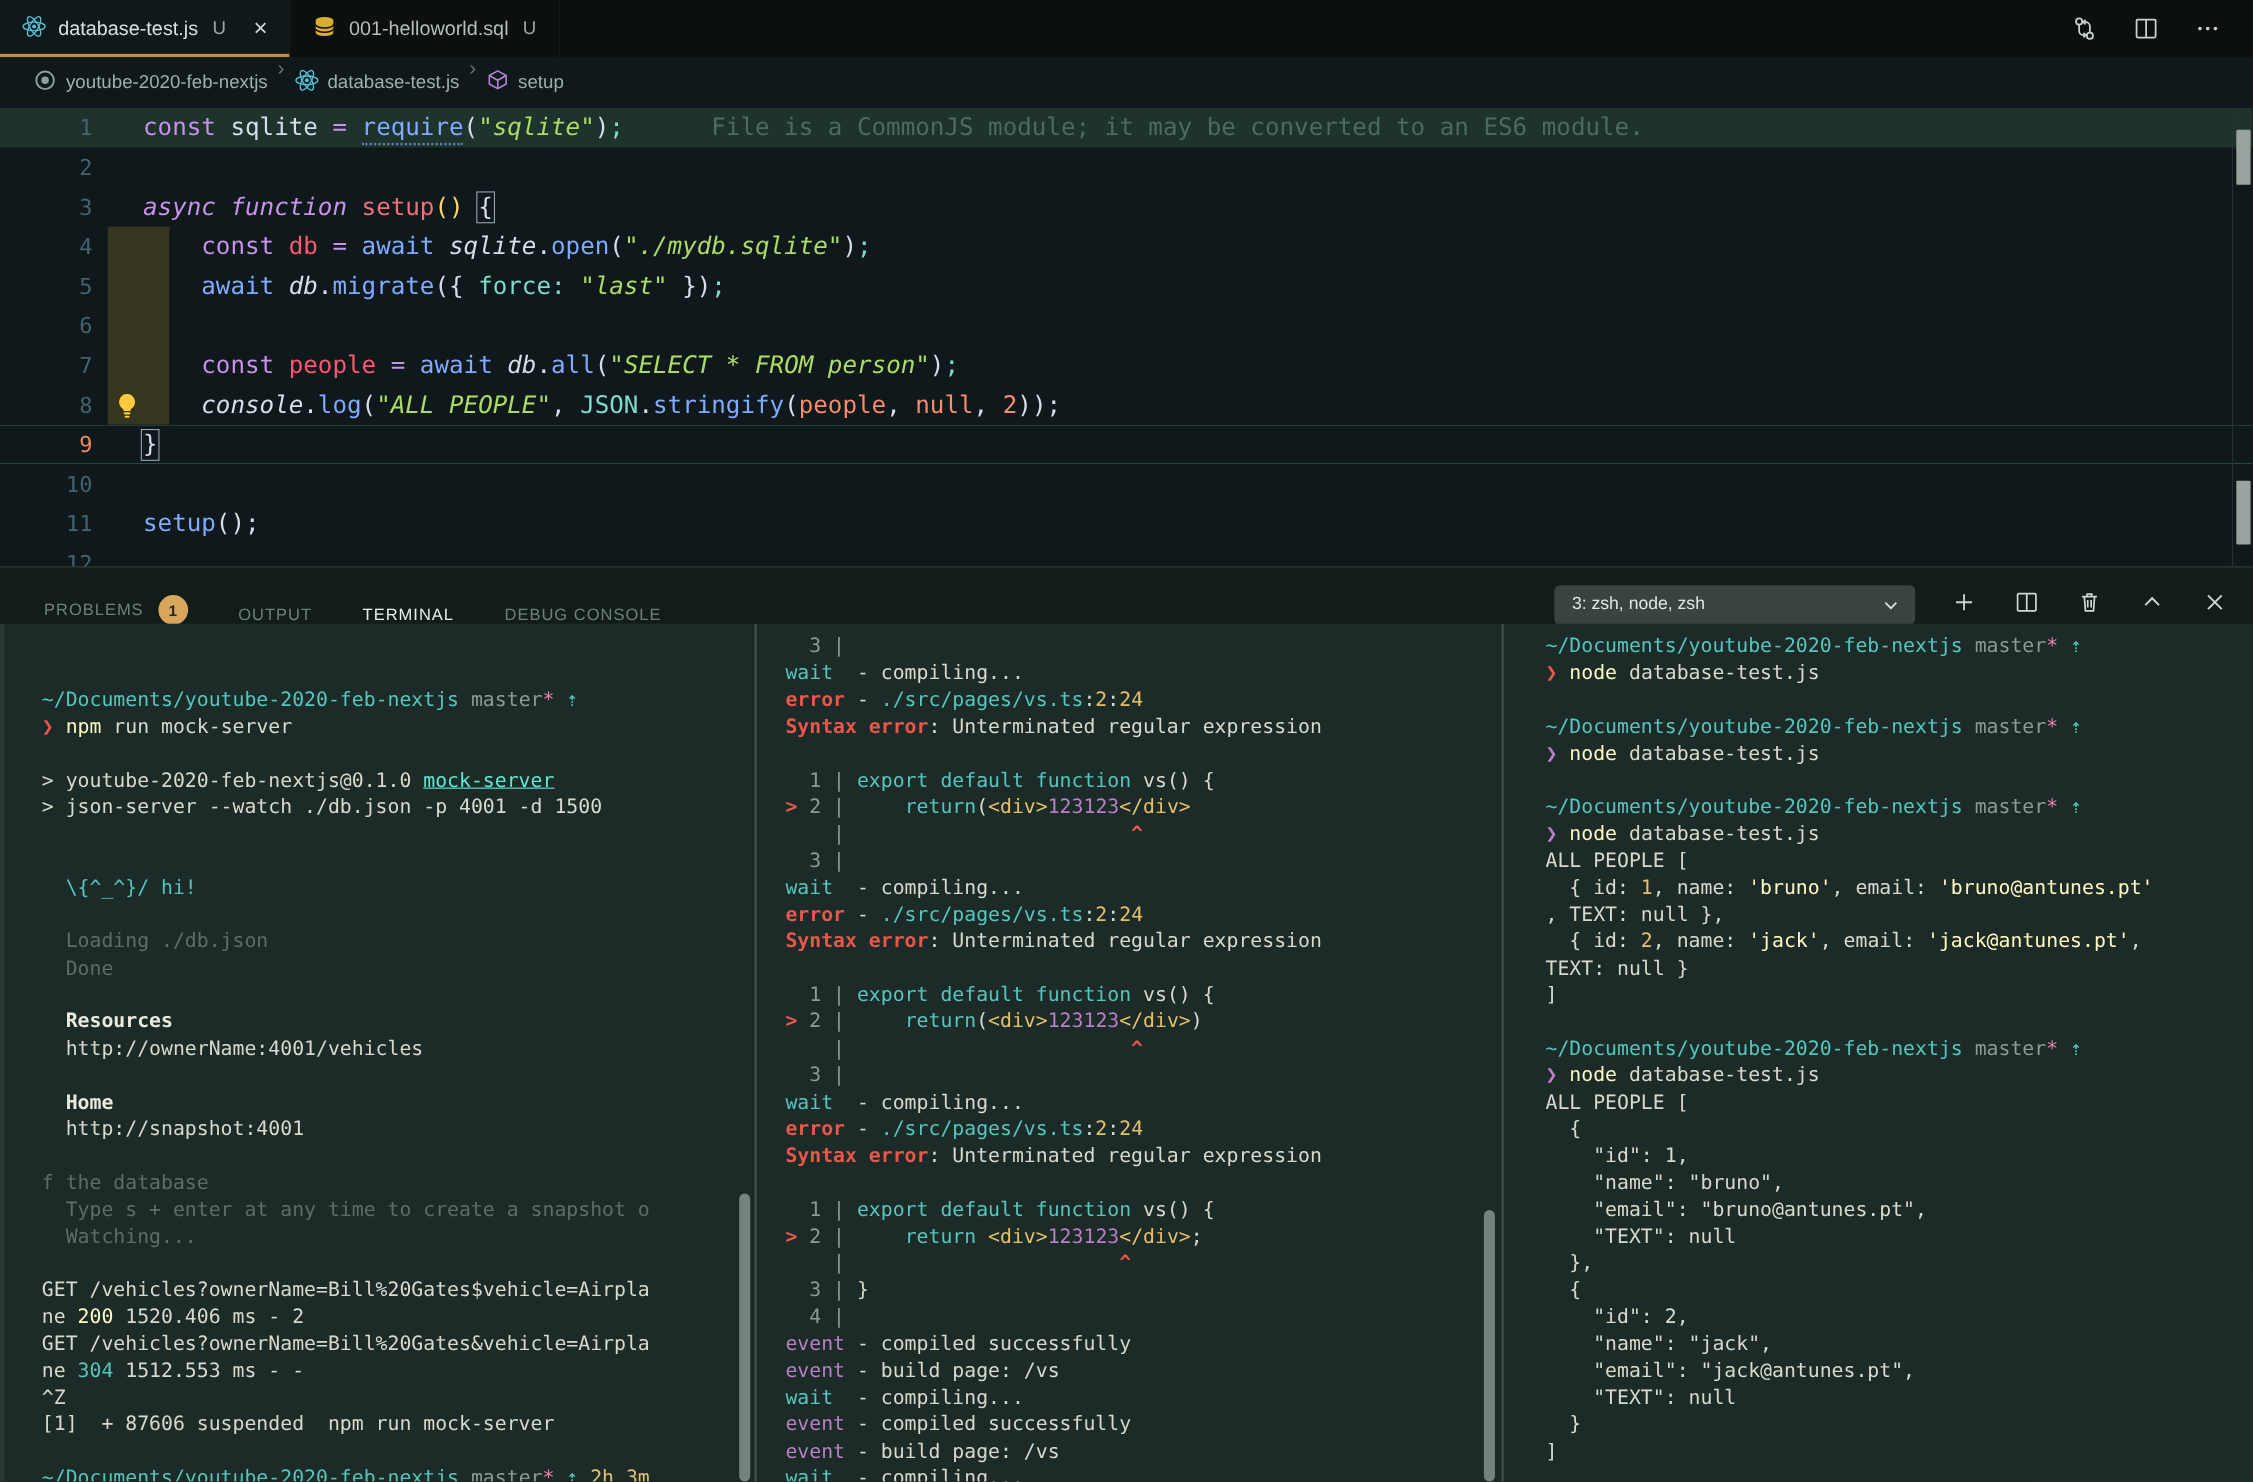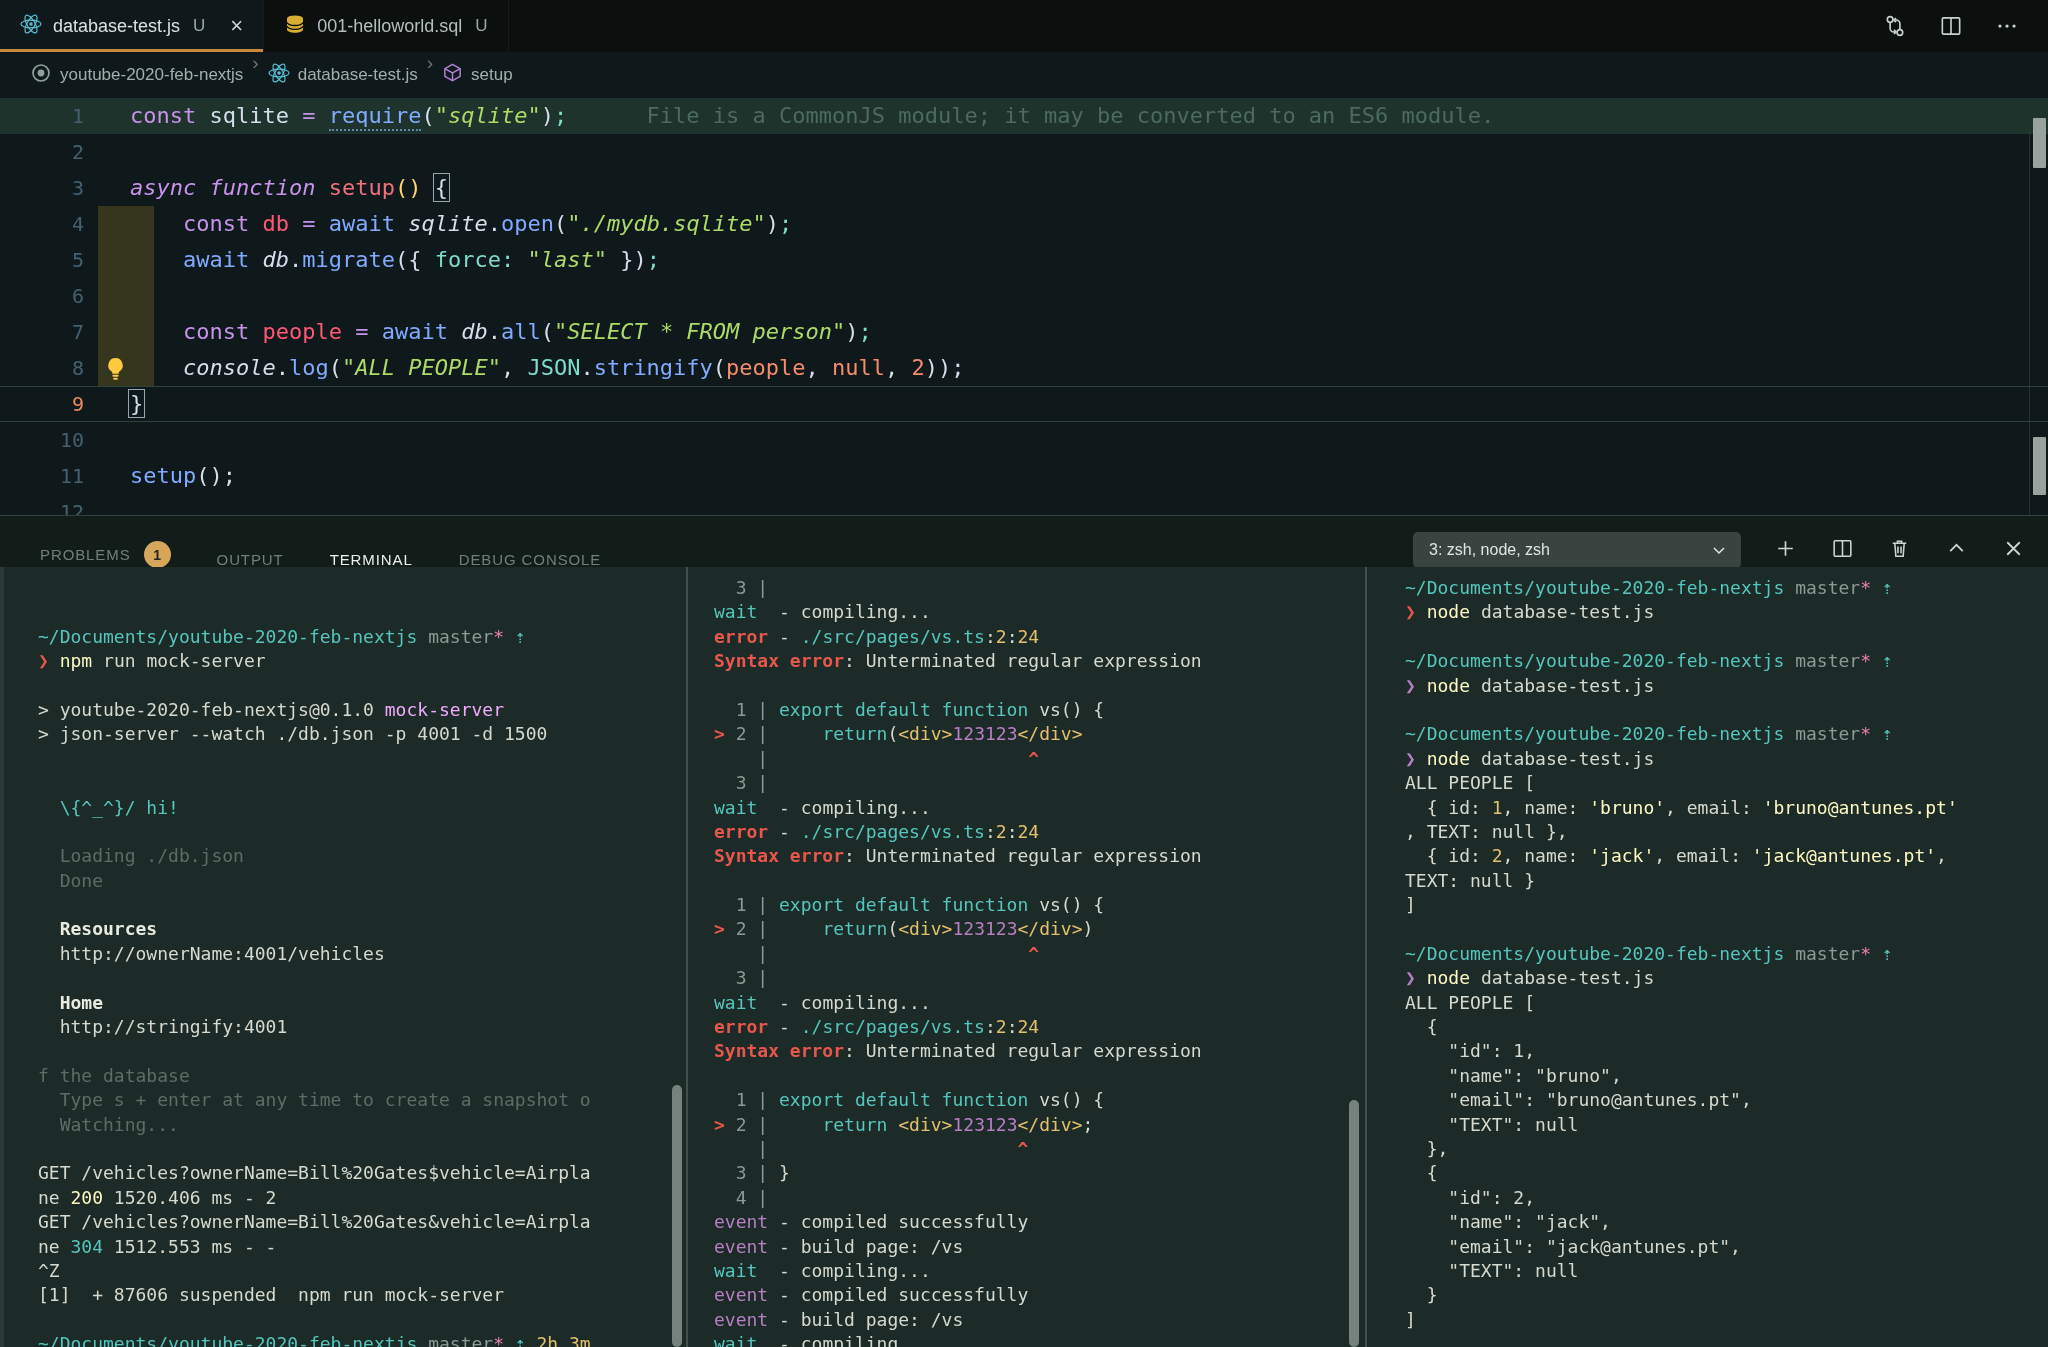--- a/index.html
+++ b/index.html
@@ -62,21 +62,21 @@
   .term{position:absolute;top:567px;left:0;width:2048px;bottom:0;overflow:hidden;background:#1d2b28}
   .termedge{position:absolute;left:0;top:0;bottom:0;width:4px;background:#2c3936}
   .pane{position:absolute;top:0;bottom:0;overflow:hidden;padding-top:9px;box-sizing:border-box}
   #pane-left{left:0;width:686px;padding-left:38px}
   #pane-mid{left:686px;width:679px;border-left:2px solid #41504b;padding-left:26px}
   #pane-right{left:1365px;width:683px;border-left:2px solid #41504b;padding-left:38px}
   .trow{height:24.4px;line-height:24.4px;white-space:pre;font-size:18px;font-family:"DejaVu Sans Mono","DejaVu Sans",monospace}
   .t-d{color:#d6d9cd}.t-m{color:#5d6d66}.t-c{color:#55c6bd}.t-g{color:#fef9c3}
   .t-r{color:#e8574b;font-weight:700}.t-y{color:#e3c06c}.t-p{color:#b77fc4}
   .t-gy{color:#8b9a94}.t-pk{color:#f27fb2}
-  .t-b{color:#e9ebdf;font-weight:700}.t-u{color:#f0abfc;}
+  .t-b{color:#e9ebdf;font-weight:700}.t-u{color:#5eead4;text-decoration:underline}
   .sb{position:absolute;width:10px;border-radius:5px;background:#93a09a;opacity:.75;z-index:4}
 </style>
 </head>
 <body>
 
 <div class="tabbar">
   <div class="tab active">
     <span>
       <svg width="22" height="22" viewBox="0 0 22 22" fill="none" stroke="#56c1d6" stroke-width="1.2">
         <ellipse cx="11" cy="11" rx="10" ry="3.9"></ellipse>
@@ -262,21 +262,21 @@
       <div class="trow">&nbsp;</div>
       <div class="trow"><span class="t-c">  \{^_^}/ hi!</span></div>
       <div class="trow">&nbsp;</div>
       <div class="trow"><span class="t-m">  Loading ./db.json</span></div>
       <div class="trow"><span class="t-m">  Done</span></div>
       <div class="trow">&nbsp;</div>
       <div class="trow"><span class="t-b">  Resources</span></div>
       <div class="trow"><span class="t-d">  http://ownerName:4001/vehicles</span></div>
       <div class="trow">&nbsp;</div>
       <div class="trow"><span class="t-b">  Home</span></div>
-      <div class="trow"><span class="t-d">  http://stringify:4001</span></div>
+      <div class="trow"><span class="t-d">  http://snapshot:4001</span></div>
       <div class="trow">&nbsp;</div>
       <div class="trow"><span class="t-m">f the database</span></div>
       <div class="trow"><span class="t-m">  Type s + enter at any time to create a snapshot o</span></div>
       <div class="trow"><span class="t-m">  Watching...</span></div>
       <div class="trow">&nbsp;</div>
       <div class="trow"><span class="t-d">GET /vehicles?ownerName=Bill%20Gates$vehicle=Airpla</span></div>
       <div class="trow"><span class="t-d">ne </span><span class="t-g">200</span><span class="t-d"> 1520.406 ms - 2</span></div>
       <div class="trow"><span class="t-d">GET /vehicles?ownerName=Bill%20Gates&amp;vehicle=Airpla</span></div>
       <div class="trow"><span class="t-d">ne </span><span class="t-c">304</span><span class="t-d"> 1512.553 ms - -</span></div>
       <div class="trow"><span class="t-d">^Z</span></div>

